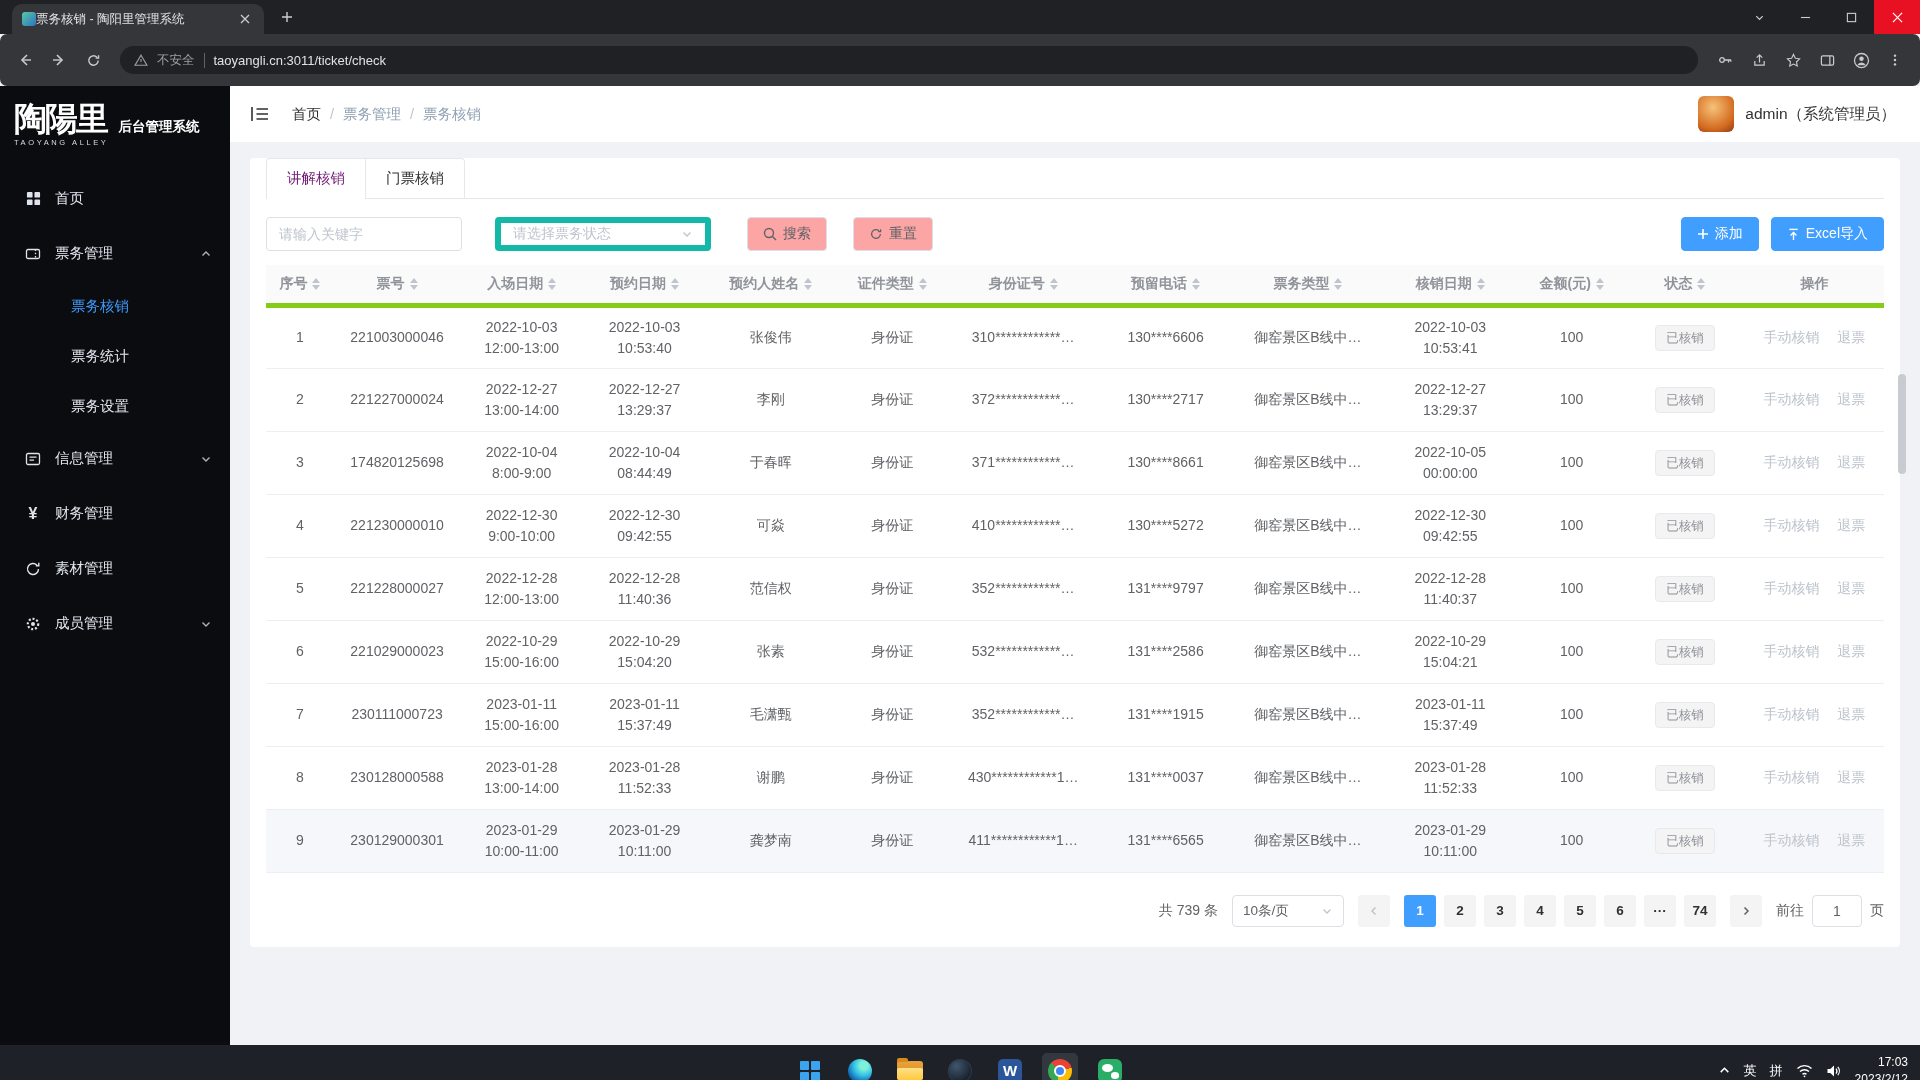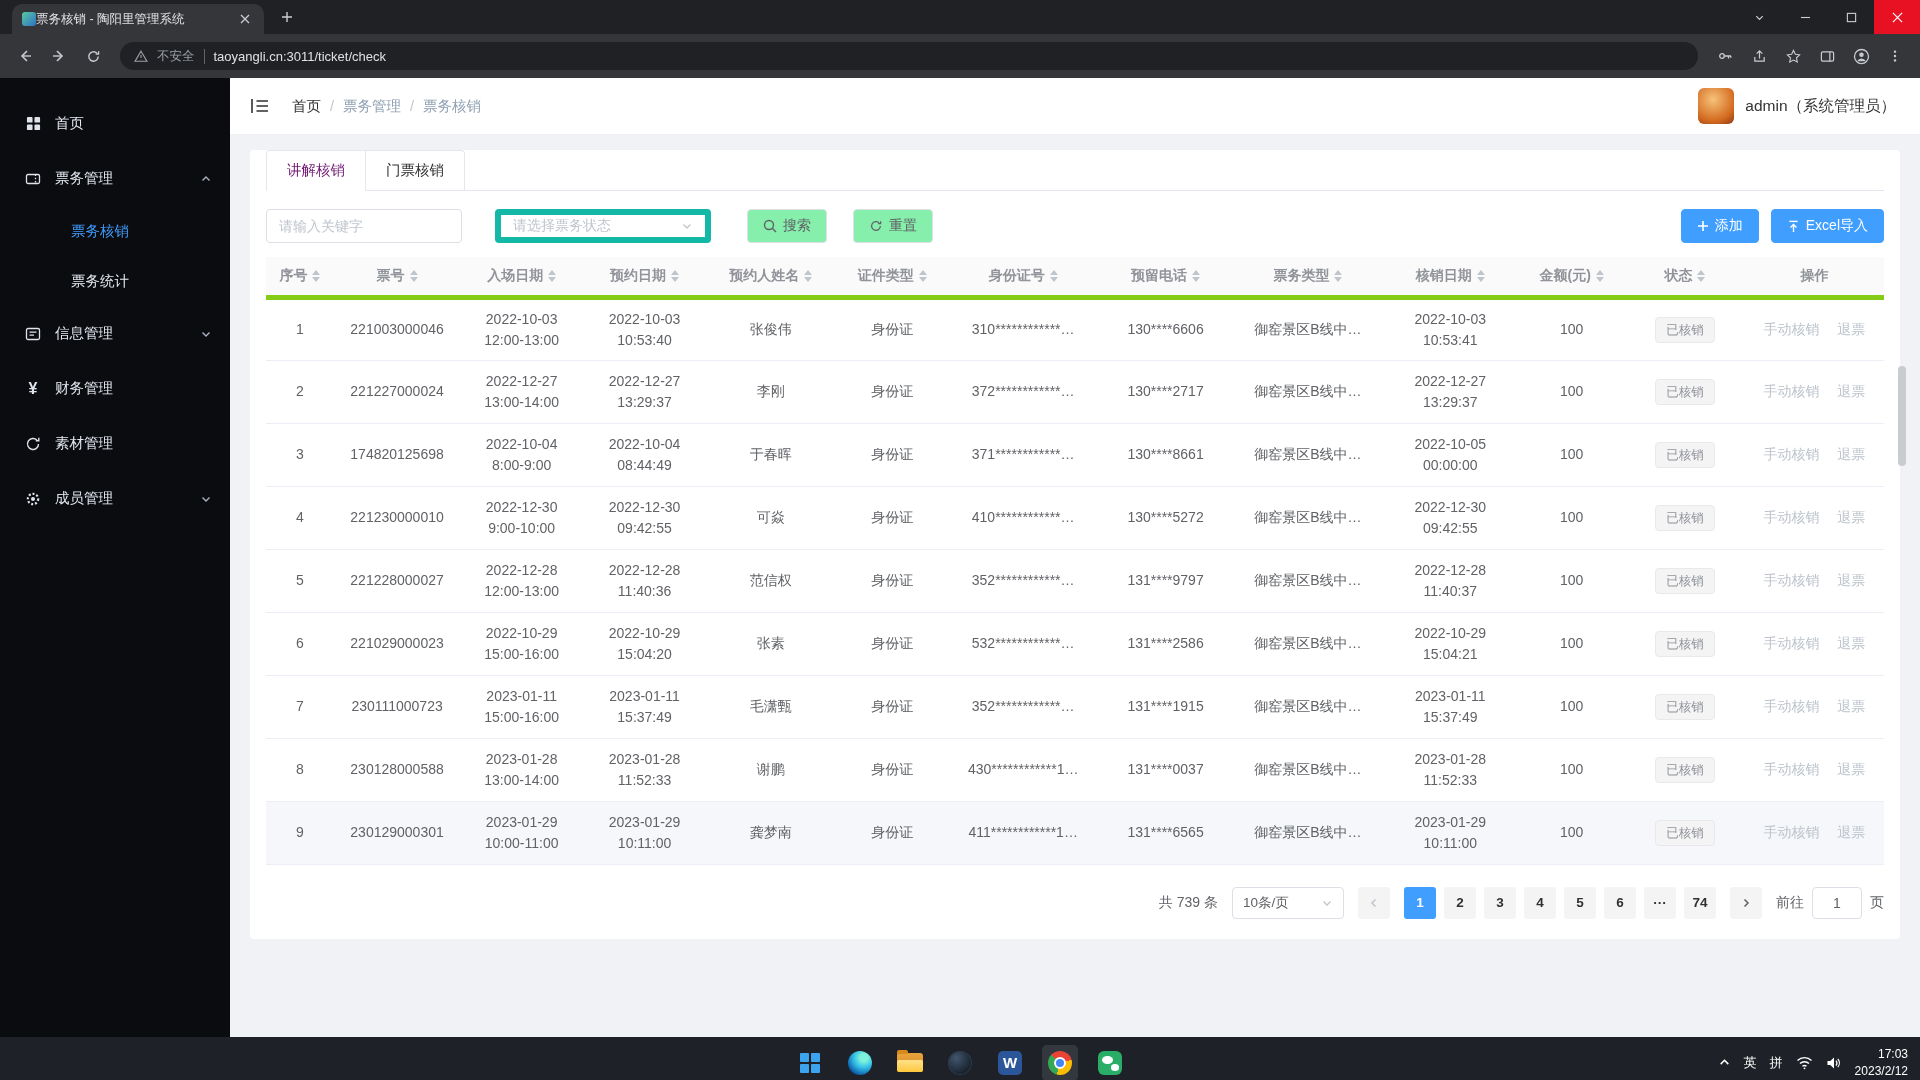--- a/index.html
+++ b/index.html
@@ -12,21 +12,21 @@
   .tab-strip { height:34px; background:#202124; display:flex; align-items:flex-end; padding-left:12px; position:relative; }
   .btab { width:252px; height:30px; background:#35363a; border-radius:10px 10px 0 0; display:flex; align-items:center; gap:0; padding:0 10px; cursor:pointer; }
   .btab-favicon { width:14px; height:14px; border-radius:3px; background:linear-gradient(135deg,#58c9a2,#2f72c4); flex:none; }
   .btab-title { color:#dfe1e5; font-size:12.5px; white-space:nowrap; overflow:hidden; flex:1; }
   .btab-close { width:18px; height:18px; border-radius:50%; display:flex; align-items:center; justify-content:center; flex:none; cursor:pointer; }
   .newtab-btn { width:26px; height:26px; margin:0 0 4px 10px; border-radius:50%; display:flex; align-items:center; justify-content:center; cursor:pointer; }
   .win-controls { position:absolute; right:0; top:0; height:34px; display:flex; }
   .win-btn { width:46px; display:flex; align-items:center; justify-content:center; cursor:pointer; }
   .win-btn.close { background:#e81123; }
 
-  .toolbar { height:44px; background:#35363a; display:flex; align-items:center; padding:0 10px; gap:4px; }
+  .toolbar { height:52px; background:#35363a; display:flex; align-items:center; padding:0 10px; gap:4px;border-radius:7px; }
   .tb-nav { width:30px; height:30px; border-radius:50%; display:flex; align-items:center; justify-content:center; cursor:pointer; }
   .url-bar { flex:1; height:28px; margin:0 8px; background:#202124; border-radius:14px; display:flex; align-items:center; gap:9px; padding:0 14px; cursor:text; }
   .url-sec { color:#9aa0a6; font-size:12.5px; }
   .url-div { width:1px; height:15px; background:#5f6368; }
   .url-text { color:#dfe1e5; font-size:13px; }
   .tb-act { width:30px; height:30px; display:flex; align-items:center; justify-content:center; cursor:pointer; }
 
   
   .app { display:flex; height:959px; }
 
@@ -68,21 +68,21 @@
   .tab-item.active { color:#701a75; }
   .tab-item.active::after { content:""; position:absolute; left:0; right:0; bottom:-1px; height:1px; background:#fff; }
 
   
   .filter-row { display:flex; align-items:center; margin:18px 0 14px; }
   .ipt { height:34px; border:1px solid #dcdfe6; border-radius:4px; background:#fff; font-size:14px; color:#606266; padding:0 12px; outline:none; }
   .ipt::placeholder { color:#bfc4cd; }
   .kw { width:196px; margin-right:33px; }
   .sel { width:216px; height:34px; border:6px solid #14b8a6; border-radius:4px; background:#fff; display:flex; align-items:center; justify-content:space-between; padding:0 12px; cursor:pointer; }
   .sel-text { color:#bfc4cd; font-size:14px; }
-  .btn { height:34px; border:1px solid #dcdfe6; border-radius:4px; background:#86efac; color:#606266; font-size:14px; display:inline-flex; align-items:center; gap:6px; padding:0 15px; cursor:pointer; }
+  .btn { height:34px; border:1px solid #dcdfe6; border-radius:4px; background:#fca5a5; color:#606266; font-size:14px; display:inline-flex; align-items:center; gap:6px; padding:0 15px; cursor:pointer; }
   .btn-primary { background:#409eff; border-color:#409eff; color:#fff; }
   .ml-36 { margin-left:36px; } .ml-26 { margin-left:26px; }
   .spacer { flex:1; }
   .mr-12 { margin-right:12px; }
 
   
   .tbl { width:100%; border-collapse:collapse; table-layout:fixed; }
   .tbl th { height:40px; background:#fafafa; color:#909399; font-size:14px; font-weight:700; border-bottom:5px solid #84cc16; padding:0 4px; cursor:pointer; }
   .th-inner { display:inline-flex; align-items:center; gap:5px; }
   .sort-carets { display:inline-flex; flex-direction:column; gap:2px; cursor:pointer; }
@@ -234,20 +234,27 @@
           <circle cx="8" cy="8" r="1.4"></circle>
           <circle cx="8" cy="13" r="1.4"></circle>
         </svg>
     </span>
   </div>
 </div>
 
 <div class="app">
 
   <aside class="sidebar">
+    <div class="logo-row">
+      <div>
+        <div class="logo-zh">陶陽里</div>
+        <div class="logo-en">TAOYANG ALLEY</div>
+      </div>
+      <div class="logo-side">后台管理系统</div>
+    </div>
 
     <nav class="menu">
       <div class="menu-item">
         <span class="mi">
           <svg width="15" height="15" viewBox="0 0 16 16" fill="currentColor">
               <rect x="1" y="1" width="6" height="6" rx="1"></rect>
               <rect x="9" y="1" width="6" height="6" rx="1"></rect>
               <rect x="1" y="9" width="6" height="6" rx="1"></rect>
               <rect x="9" y="9" width="6" height="6" rx="1"></rect>
             </svg>
@@ -268,20 +275,23 @@
               <path d="M2.5 7.5L6 4l3.5 3.5"></path>
             </svg>
         </span>
       </div>
 
       <div class="submenu-item active">
         <span>票务核销</span>
       </div>
       <div class="submenu-item">
         <span>票务统计</span>
+      </div>
+      <div class="submenu-item">
+        <span>票务设置</span>
       </div>
 
       <div class="menu-item">
         <span class="mi">
           <svg width="16" height="16" viewBox="0 0 16 16" fill="none" stroke="currentColor" stroke-width="1.3">
               <rect x="1.5" y="2.5" width="13" height="11" rx="1.5"></rect>
               <path d="M4.5 6.2h7M4.5 9.2h4.5"></path>
             </svg>
         </span>
         <span>信息管理</span>

